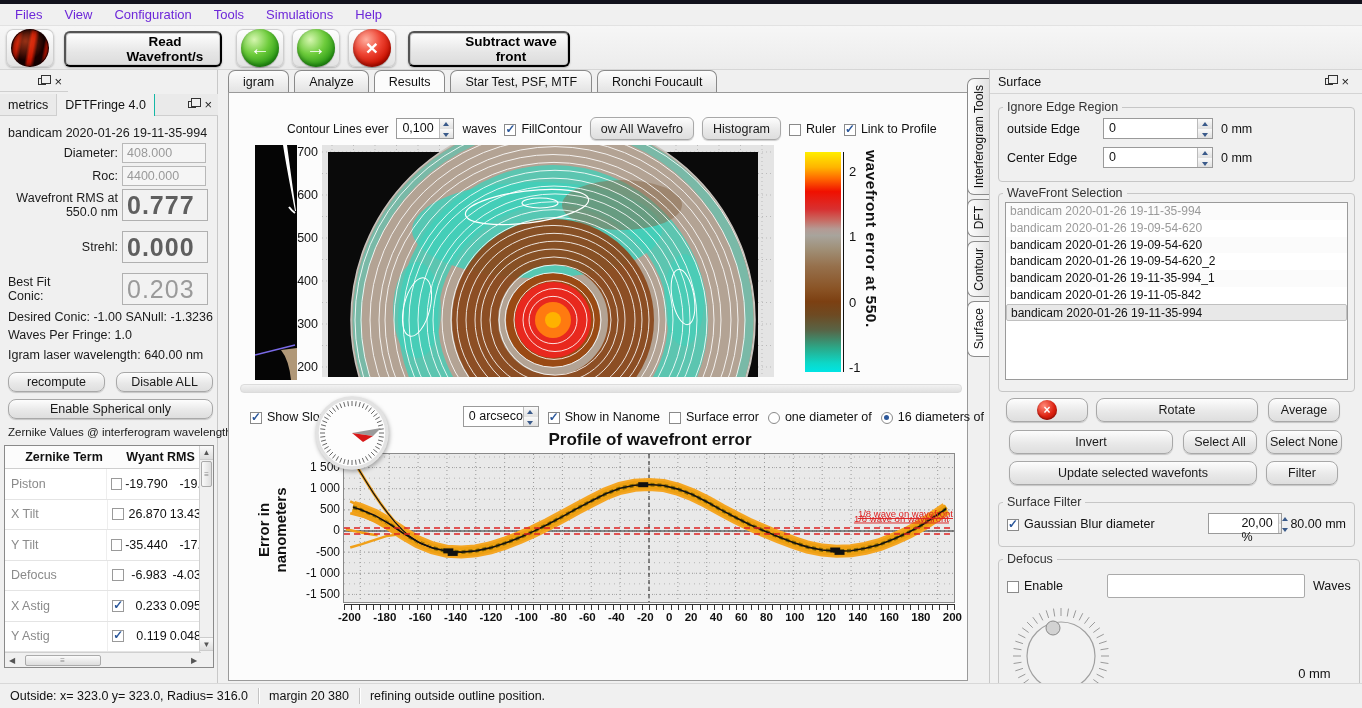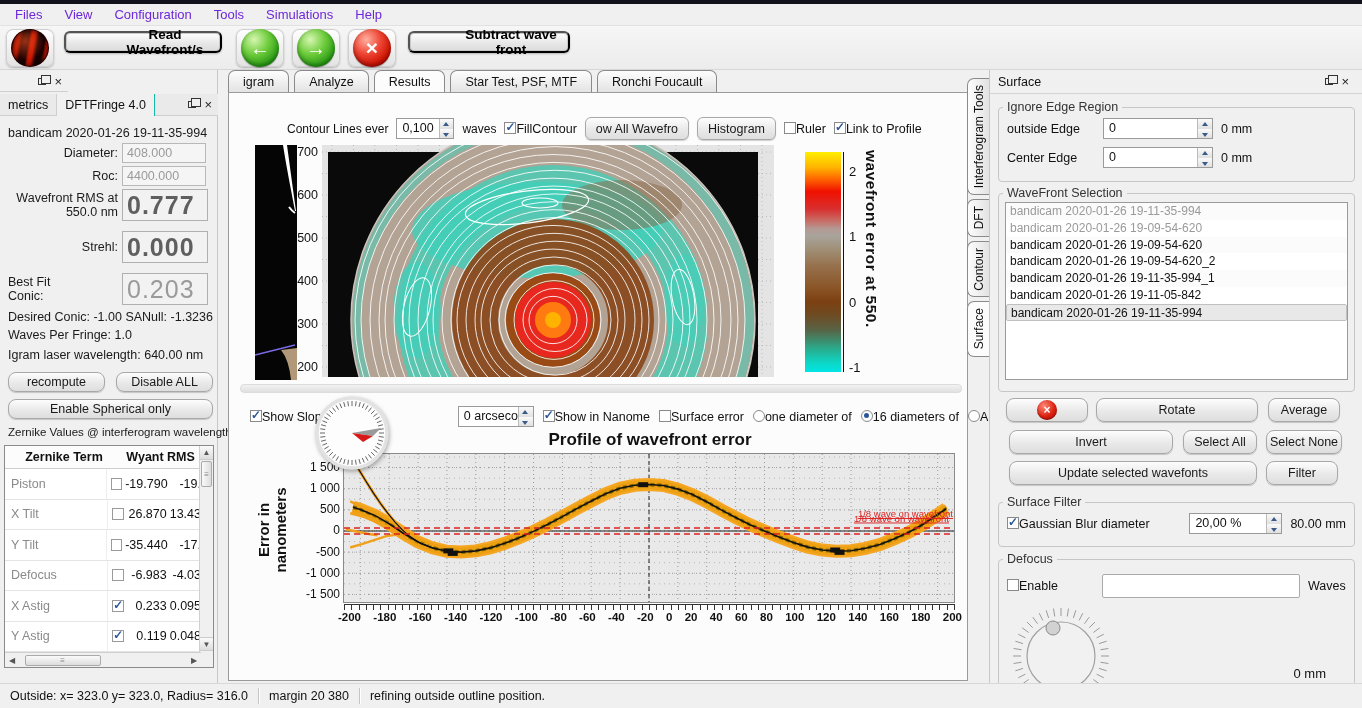--- a/index.html
+++ b/index.html
@@ -12,28 +12,28 @@
   .menubar { position:absolute; left:0; top:4px; width:1362px; height:22px; background:#f0f0f0; border-bottom:1px solid #e2e2e2; display:flex; align-items:center; padding-left:4px; }
   .menu-item { padding:3px 11px; font-size:13px; color:#6d28d9; }
 
   
   .toolbar { position:absolute; left:0; top:26px; width:1362px; height:44px; background:linear-gradient(#f6f6f6,#ececec); border-bottom:1px solid #d6d6d6; }
   .tbtn-frame { position:absolute; top:3px; height:38px; border-radius:7px; background:linear-gradient(#ffffff,#e2e2e2); box-shadow:0 1px 2px rgba(0,0,0,.25), inset 0 0 0 1px #cfcfcf; display:flex; align-items:center; justify-content:center; }
   .fringe-icon { width:38px; height:38px; border-radius:50%; background:
       radial-gradient(circle at 38% 32%, rgba(255,90,40,.55), rgba(0,0,0,0) 55%),
       repeating-linear-gradient(100deg,#1a0000 0 3px,#c41400 6px 9px,#1a0000 13px 16px);
       box-shadow:inset 0 0 6px #000, inset 0 0 0 1px #300; }
-  .txtbtn { border-radius:6px; background:linear-gradient(#fefefe,#e6e6e6 60%,#dcdcdc); box-shadow:0 1px 2px rgba(0,0,0,.25), inset 0 0 0 1px #c8c8c8; font-weight:bold; font-size:13.5px; display:flex; align-items:center; justify-content:center; position:absolute; top:5px; height:22px;padding-left:44px; }
+  .txtbtn { border-radius:6px; background:linear-gradient(#fefefe,#e6e6e6 60%,#dcdcdc); box-shadow:0 1px 2px rgba(0,0,0,.25), inset 0 0 0 1px #c8c8c8; font-weight:bold; font-size:13.5px; display:flex; align-items:center; justify-content:center; position:absolute; top:5px; height:36px;padding-left:44px; }
   .circ { width:38px; height:38px; border-radius:50%; display:flex; align-items:center; justify-content:center; color:#fff; font-weight:bold; font-size:20px; }
   .circ.green { background:radial-gradient(circle at 35% 28%, #d6f6b0, #6ecc3c 40%, #2f9e18 72%, #1b7a0c); box-shadow:inset 0 -2px 4px rgba(0,60,0,.5), 0 1px 1px rgba(0,0,0,.3); }
   .circ.red { background:radial-gradient(circle at 35% 28%, #ffb0a0, #ee4433 40%, #cc1100 72%, #990800); box-shadow:inset 0 -2px 4px rgba(60,0,0,.5), 0 1px 1px rgba(0,0,0,.3); font-size:21px; }
 
   
   .btn { background:linear-gradient(#fdfdfd,#e9e9e9 55%,#dedede); border:1px solid #a8a8a8; border-radius:8px; box-shadow:0 1px 1px rgba(0,0,0,.18); display:flex; align-items:center; justify-content:center; font-size:12.5px; color:#1a1a1a; }
-  .cb, .radio { display:flex; align-items:flex-start; font-size:12.5px; white-space:nowrap; }
+  .cb, .radio { display:flex; align-items:flex-end; gap:5px; font-size:12.5px; white-space:nowrap; }
   .cb .box { width:12px; height:12px; border:1px solid #8a8a8a; background:#fff; position:relative; flex:0 0 auto; }
   .cb.checked .box::after { content:"✓"; position:absolute; left:0px; top:-3px; font-size:12px; font-weight:bold; color:#2b579a; }
   .radio .dot { width:12px; height:12px; border:1px solid #8a8a8a; border-radius:50%; background:#fff; position:relative; flex:0 0 auto; }
   .radio.checked .dot::after { content:""; position:absolute; left:2.5px; top:2.5px; width:5px; height:5px; border-radius:50%; background:#2b579a; }
   .spin { display:flex; border:1px solid #9a9a9a; background:#fff; height:21px; align-items:stretch; }
   .spin .val { padding:2px 5px; font-size:12.5px; flex:1; text-align:left; }
   .spin .arrows { width:15px; border-left:1px solid #bbb; display:flex; flex-direction:column; }
   .spin .arrows i { flex:1; background:linear-gradient(#fafafa,#e0e0e0); position:relative; }
   .spin .arrows i::after { content:""; position:absolute; left:3.5px; border-left:3.5px solid transparent; border-right:3.5px solid transparent; }
   .spin .arrows i.up::after { top:3px; border-bottom:4px solid #3a5a8a; }
@@ -727,21 +727,21 @@
     <button class="btn rbtn" style="left:19px;top:391px;width:248px;">Update selected wavefonts</button>
     <button class="btn rbtn" style="left:276px;top:391px;width:72px;">Filter</button>
 
     <fieldset class="rgroup" style="top:425px;height:52px;">
       <legend>Surface Filter</legend>
       <div class="rrow">
         <label class="cb checked">
           <span class="box"></span>
             <span>Gaussian Blur diameter</span>
         </label>
-        <span class="spin" style="width:93px;margin-left:auto;">
+        <span class="spin" style="width:74px;margin-left:auto;padding-left:27px;">
           <span class="val">20,00 %</span>
           <span class="arrows">
               <i class="up"></i>
               <i class="dn"></i>
             </span>
         </span>
         <span>80.00 mm</span>
       </div>
     </fieldset>
 

